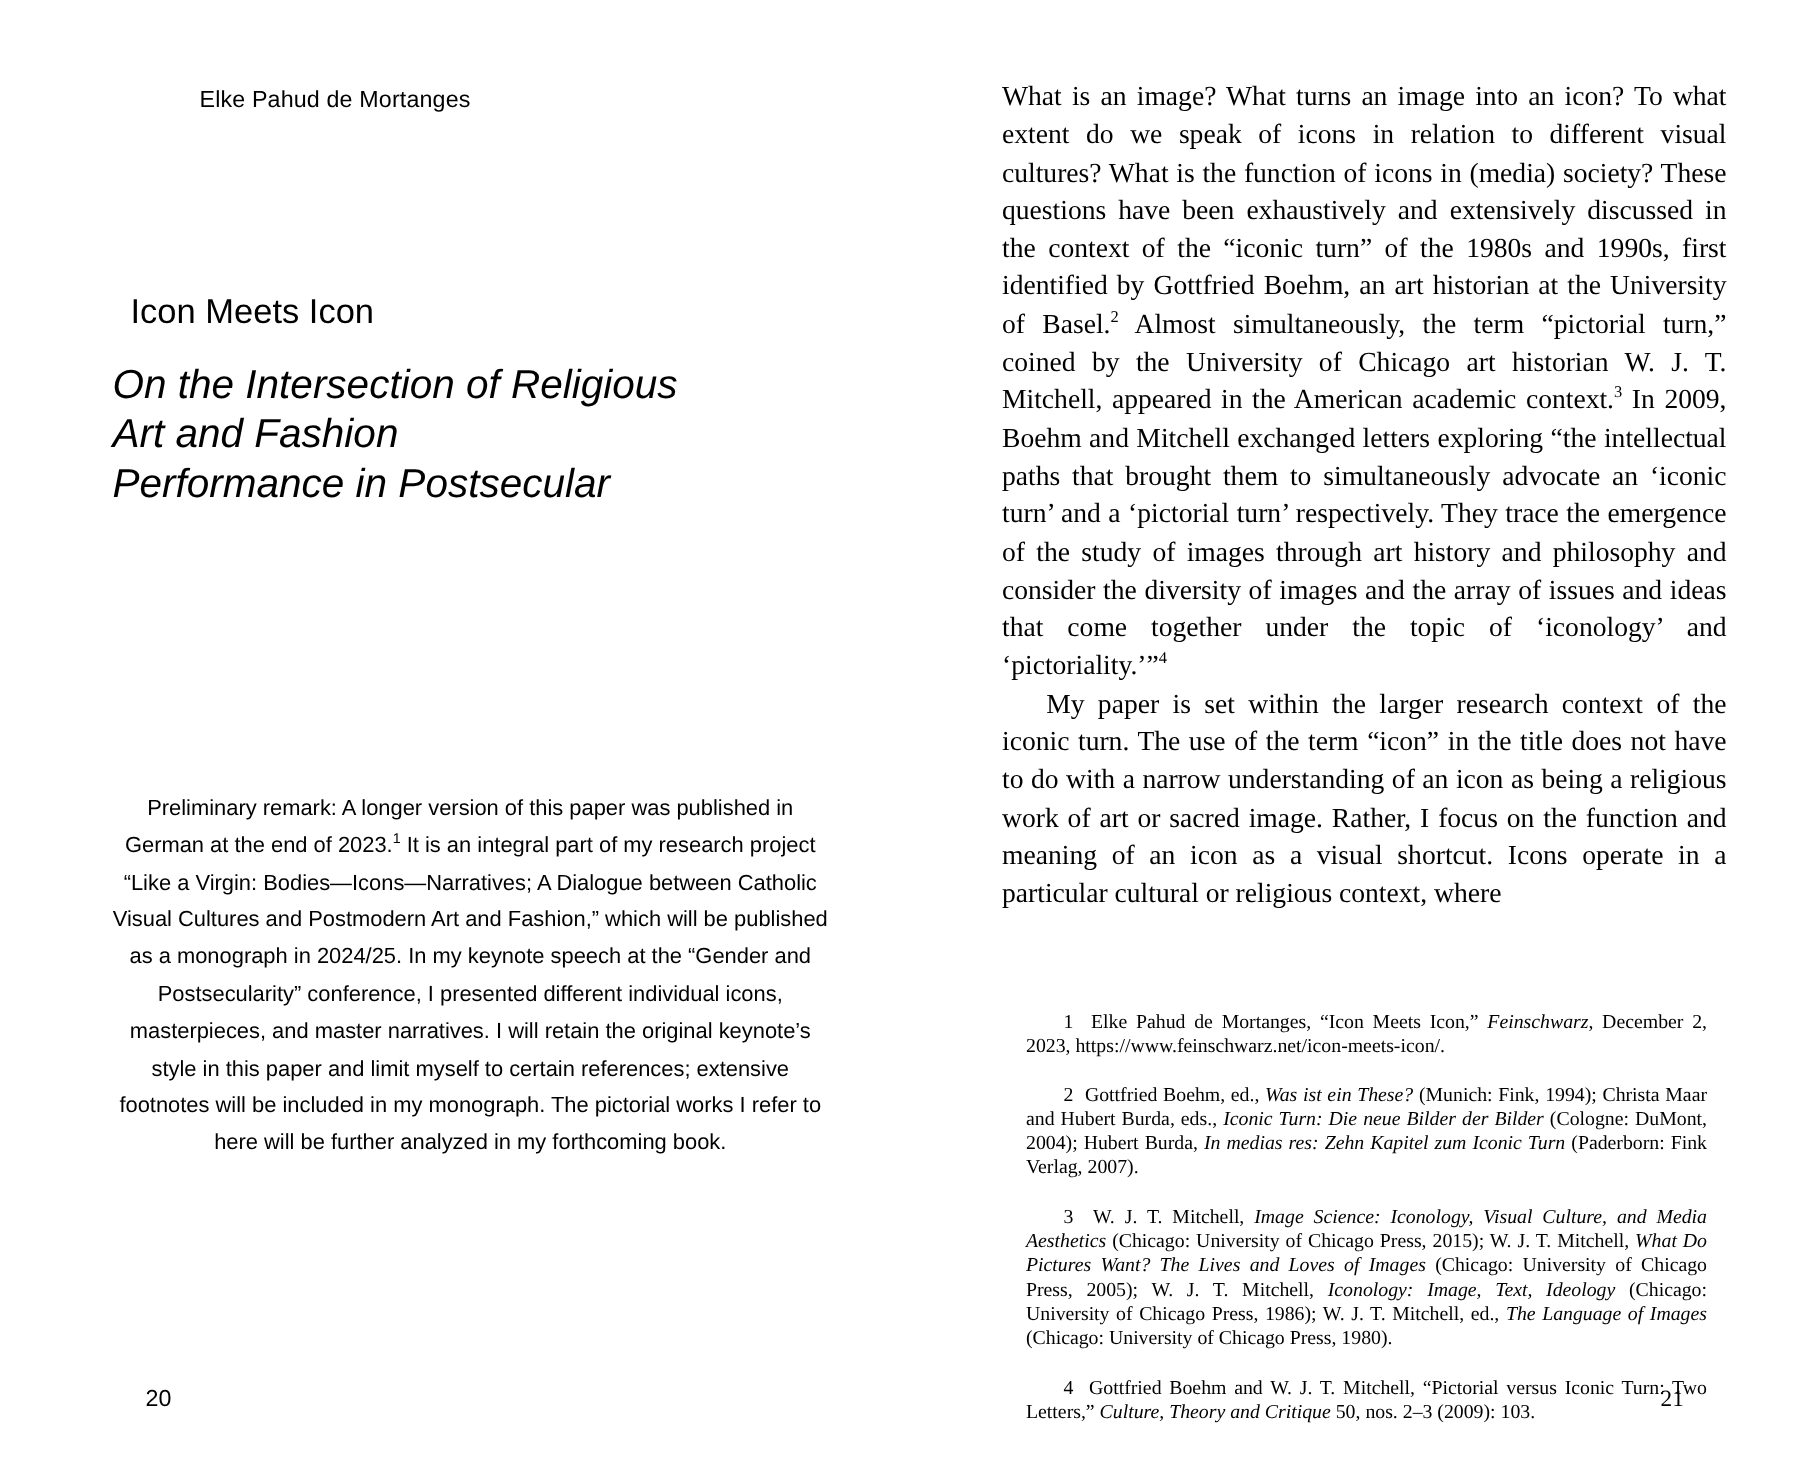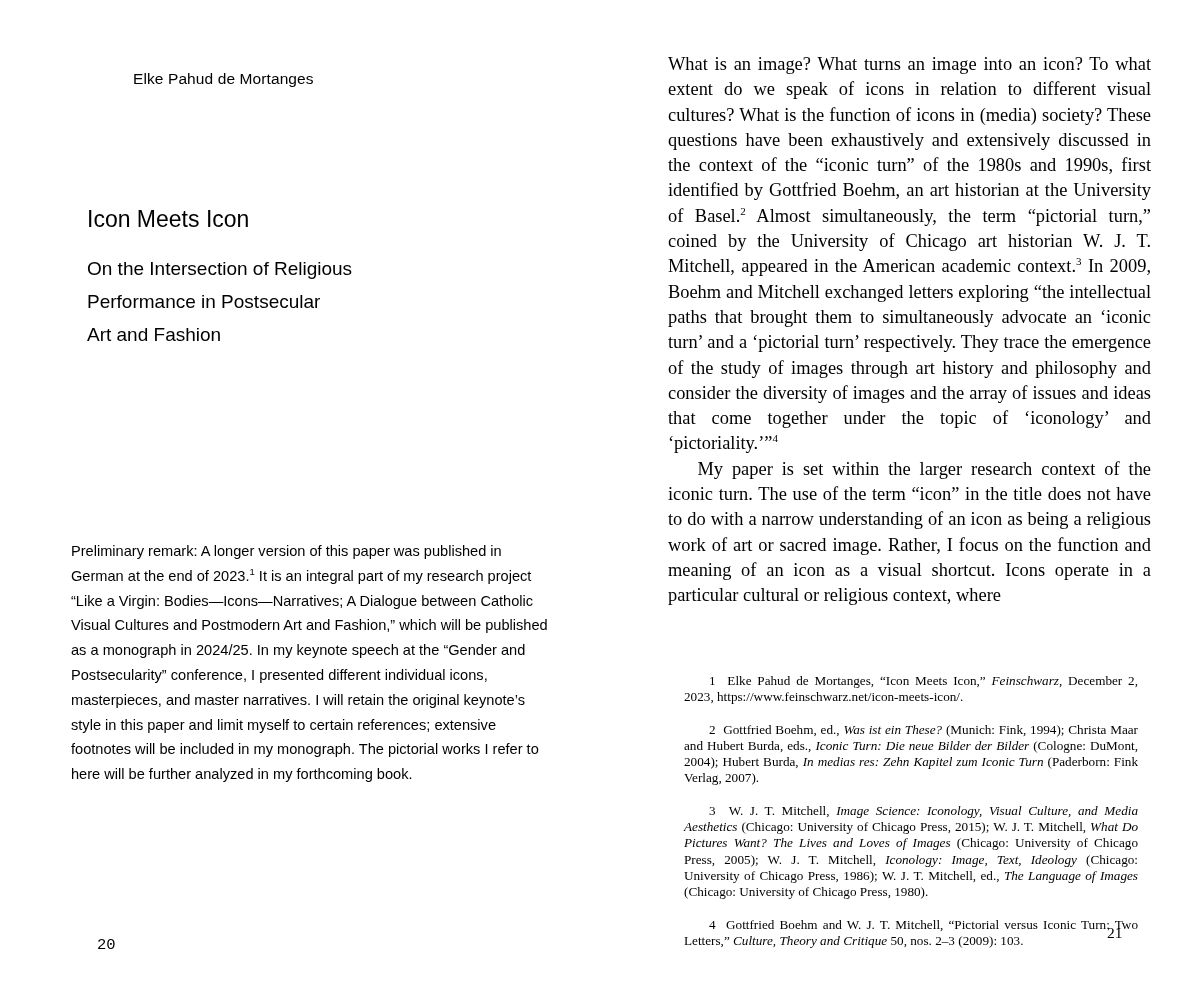--- a/index.html
+++ b/index.html
@@ -18,21 +18,21 @@
   }
 
   .page {
     position: absolute;
     inset: 0;
   }
 
   
   .left-page {
     position: absolute;
-    left: 0; top: 12px;
+    left: 0; top: 0;
     width: 600px; height: 706px;
   }
 
   .author-line {
     position: absolute;
     left: 133px;
     top: 58px;
     font-family: "Liberation Sans", sans-serif;
     font-size: 15.5px;
     letter-spacing: 0.1px;
@@ -50,50 +50,51 @@
     font-family: "Liberation Sans", sans-serif;
     font-size: 23px;
     font-weight: 400;
     font-style: normal;
     line-height: 33px;
     letter-spacing: 0px;
     margin: 16px;
   }
   .subtitle {
     font-family: "Liberation Sans", sans-serif;
-    font-size: 19px;
+    font-size: 27px;
     font-weight: 400;
+    font-style: italic;
     line-height: 33px;
     letter-spacing: 0px;
-    margin: 16px;
+    margin: 4px;
   }
   .subtitle-line { display: block; }
 
   .prelim {
     position: absolute;
     left: 71px;
     top: 527px;
     width: 485px;
     font-family: "Liberation Sans", sans-serif;
     font-size: 14.6px;
     line-height: 24.8px;
-    text-align: left;
+    text-align: center;
     color: #000;
   }
   .prelim sup {
     font-size: 9.5px;
     vertical-align: super;
     line-height: 0;
   }
 
   .folio-left {
     position: absolute;
     left: 97px;
     top: 924px;
-    font-family: Liberation Mono, monospace;
+    font-family: Liberation Sans, sans-serif;
     font-size: 15.5px;
   }
 
   
   .right-page {
     position: absolute;
     left: 620px; top: 0;
     width: 600px; height: 795px;
   }
 
@@ -153,22 +154,22 @@
 <div class="page">
 
   <div class="left-page">
 
     <div class="author-line">Elke Pahud de Mortanges</div>
 
     <div class="title-block">
       <div class="main-title">Icon Meets Icon</div>
       <div class="subtitle">
         <span class="subtitle-line">On the Intersection of Religious</span>
+        <span class="subtitle-line">Art and Fashion</span>
         <span class="subtitle-line">Performance in Postsecular</span>
-        <span class="subtitle-line">Art and Fashion</span>
       </div>
     </div>
 
     <div class="prelim">
       <span>Preliminary remark: A longer version of this paper was published in German at the end of 2023.</span><sup>1</sup><span> It is an integral part of my research project “Like a Virgin: Bodies—Icons—Narratives; A Dialogue between Catholic Visual Cultures and Postmodern Art and Fashion,” which will be published as a monograph in 2024/25. In my keynote speech at the “Gender and Postsecularity” conference, I presented different individual icons, masterpieces, and master narratives. I will retain the original keynote’s style in this paper and limit myself to certain references; extensive footnotes will be included in my monograph. The pictorial works I refer to here will be further analyzed in my forthcoming book.</span>
     </div>
 
     <div class="folio-left">20</div>
   </div>
 

